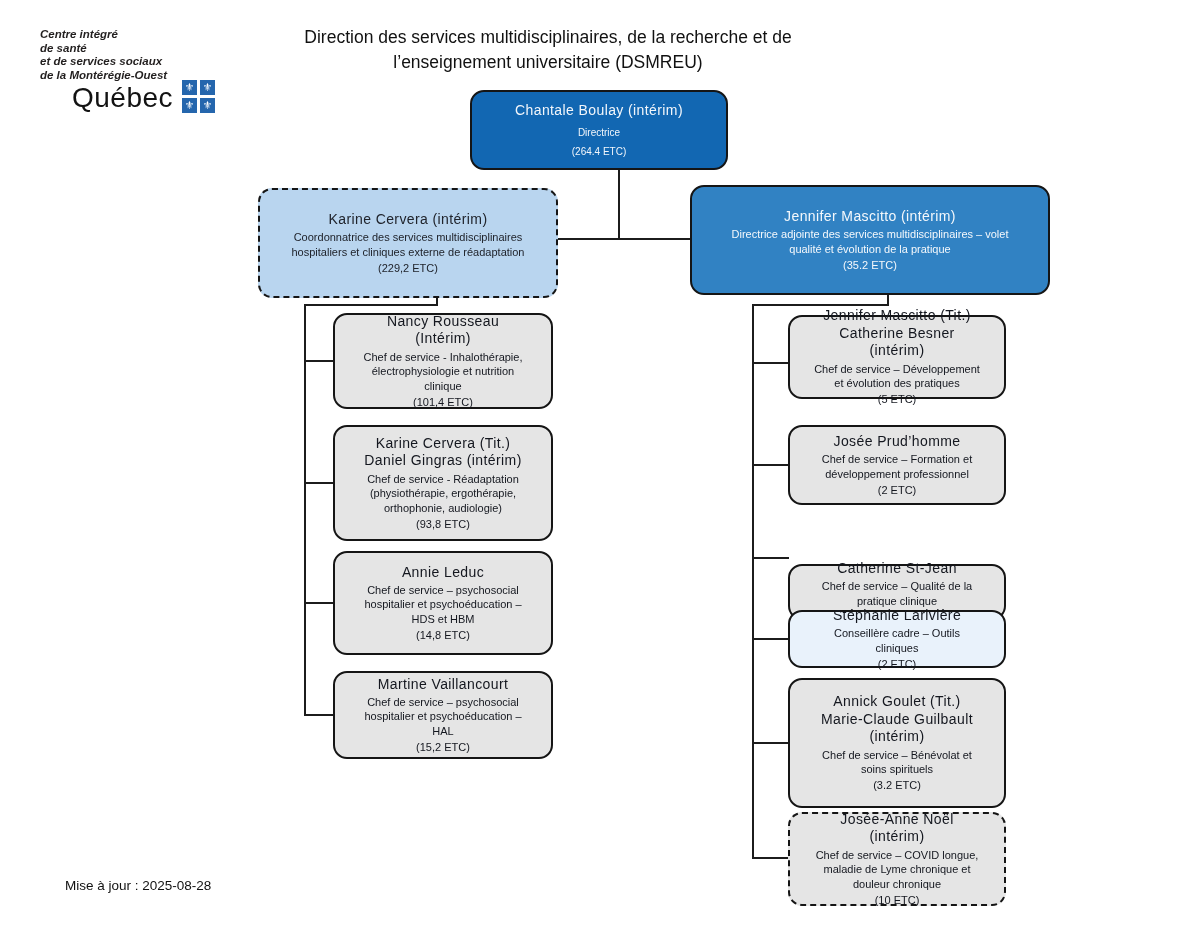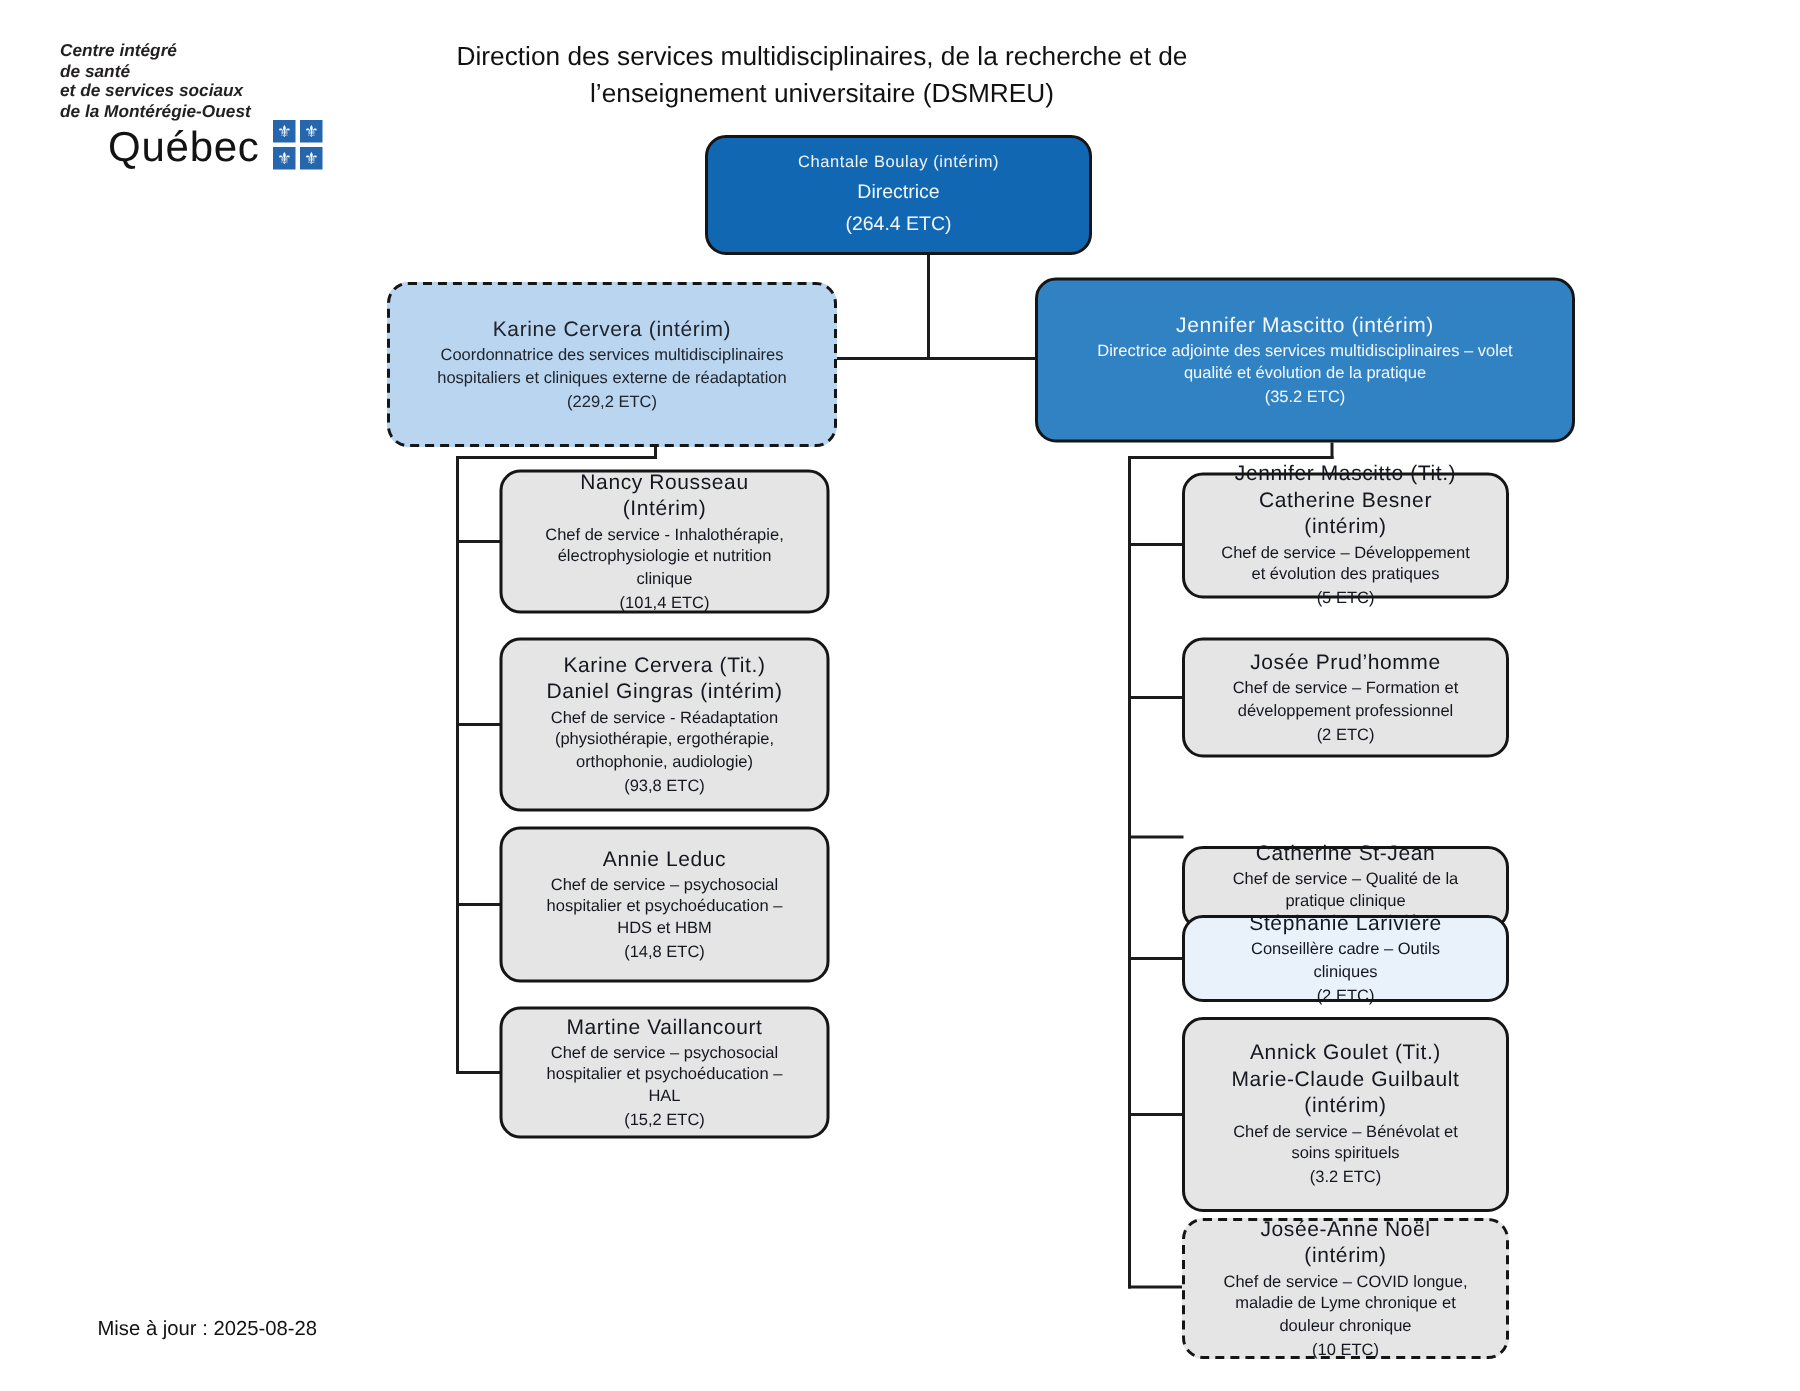--- a/index.html
+++ b/index.html
@@ -20,22 +20,22 @@
 
   
   .obox{position:absolute;border:2px solid #151515;border-radius:14px;box-sizing:border-box;
         display:flex;flex-direction:column;justify-content:center;align-items:center;
         text-align:center;padding:6px 24px;}
   .obox .name{font-size:14px;letter-spacing:.4px;line-height:1.25;}
   .obox .role{font-size:11px;line-height:1.3;margin-top:2px;}
   .obox .etc{font-size:11px;line-height:1.3;margin-top:2px;}
 
   .box-root{left:470px;top:90px;width:258px;height:80px;background:#1267b2;color:#f2f6fb;justify-content:space-between;padding:10px 8px;}
-  .box-root .name{font-size:11px;}
-  .box-root .role,.box-root .etc{font-size:13px;margin-top:0;}
+  .box-root .name{font-size:14px;}
+  .box-root .role,.box-root .etc{font-size:10px;margin-top:0;}
 
   .box-coordinator{left:258px;top:188px;width:300px;height:110px;background:#b9d5ef;color:#20242c;border-style:dashed;border-width:2.5px;}
   .box-adjointe{left:690px;top:185px;width:360px;height:110px;background:#3182c3;color:#f4f8fc;}
 
   .child{background:#e5e5e5;color:#14171f;}
   .child-L{left:333px;width:220px;}
   .child-R{left:788px;width:218px;}
   .variant-light{background:#e9f2fb;}
   .variant-dashed{border-style:dashed;border-width:2.5px;}
 

